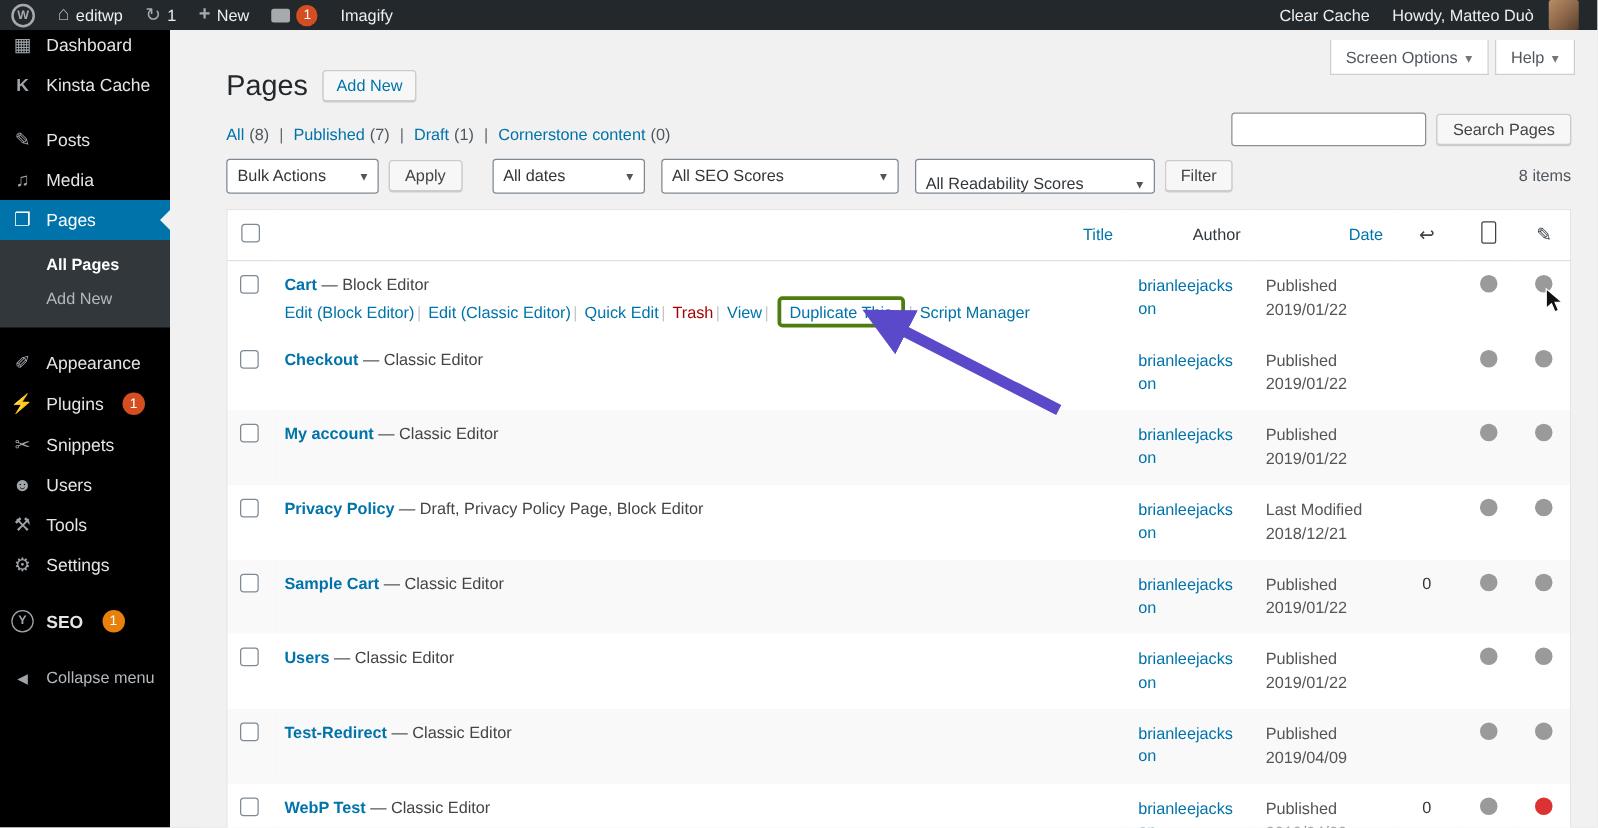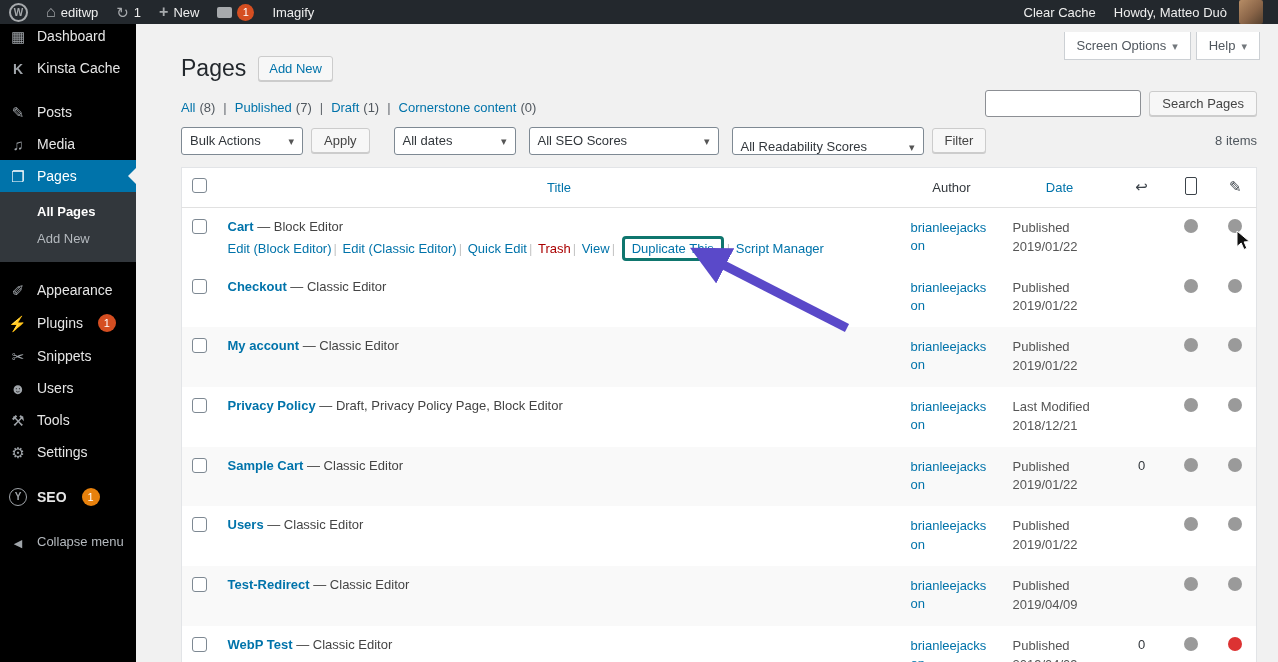--- a/index.html
+++ b/index.html
@@ -84,21 +84,21 @@
   .wp-select { display: inline-flex; align-items: center; justify-content: space-between; gap: 14px; height: 28px;
     background: #fff; border: 1px solid #7e8993; border-radius: 3px; padding: 0 8px; font-size: 13px; color: #32373c; cursor: pointer; white-space: nowrap; }
   .wp-select .caret::after { color: #555; }
   .sel-bulk { min-width: 122px; } .sel-dates { min-width: 122px; margin-left: 16px; }
   .sel-seo { min-width: 190px; margin-left: 5px; } .sel-read { min-width: 192px; margin-left: 5px; align-items: flex-end; }
   .items-count { margin-left: auto; font-size: 13px; color: #50575e; }
 
   
   .list-table-wrap { margin: 12px 21px 0 21px; }
   table.list-table { width: 100%; border-collapse: collapse; background: #fff; border: 1px solid #e2e4e7; font-size: 13px; }
-  .list-table thead th { text-align: center; font-weight: 400; color: #32373c; padding: 9px 10px; border-bottom: 1px solid #e1e1e1; background: #fff; }
+  .list-table thead th { text-align: right; font-weight: 400; color: #32373c; padding: 9px 10px; border-bottom: 1px solid #e1e1e1; background: #fff; }
   .list-table thead th a { color: #0073aa; text-decoration: none; cursor: pointer; }
   .list-table tbody tr { background: #f9f9f9; }
   .list-table tbody tr:nth-child(even) { background: #fff; }
   .list-table tbody tr.hovered { background: #fff; }
   .list-table td { padding: 11px 10px; vertical-align: top; }
   .col-cb { width: 36px; }
   .col-author-w { width: 92px; } .col-date-w { width: 114px; }
   .col-num-w { width: 50px; } .col-dot-w { width: 48px; } .col-dot-w2 { width: 42px; }
   .checkbox { display: inline-block; width: 15px; height: 15px; border: 1px solid #7e8993; border-radius: 3px; background: #fff; cursor: pointer; }
   .row-title { font-weight: bold; color: #0073aa; text-decoration: none; cursor: pointer; }
@@ -112,21 +112,21 @@
   .hdr-icon.redirect::before { content: "↩"; }
   .hdr-icon.mobile { position: relative; }
   .hdr-icon.mobile::before { content: ""; display: inline-block; width: 10px; height: 16px; border: 1.5px solid #3c434a; border-radius: 2px; }
   .hdr-icon.pen::before { content: "✎"; }
 
   .row-actions { margin-top: 7px; font-size: 13px; color: #c6c6c6; }
   .act { white-space: nowrap; }
   .act + .act::before { content: "| "; color: #c6c6c6; margin: 0 2px; }
   .act a { color: #0073aa; text-decoration: none; cursor: pointer; }
   .act a.trash-link { color: #a00; }
-  .dup-annotation { display: inline-block; border: 3px solid #0f766e; border-radius: 4px; padding: 2px 7px; margin: -6px 1px; background: #fff; }
+  .dup-annotation { display: inline-block; border: 3px solid #4d7c0f; border-radius: 4px; padding: 2px 7px; margin: -6px 1px; background: #fff; }
 
   
   .anno-arrow { position: absolute; left: 680px; top: 242px; z-index: 40; pointer-events: none; }
   .mouse-cursor { position: absolute; left: 1236px; top: 230px; z-index: 70; pointer-events: none; }
 </style>
 </head>
 <body>
 
 <div class="screen">
 

